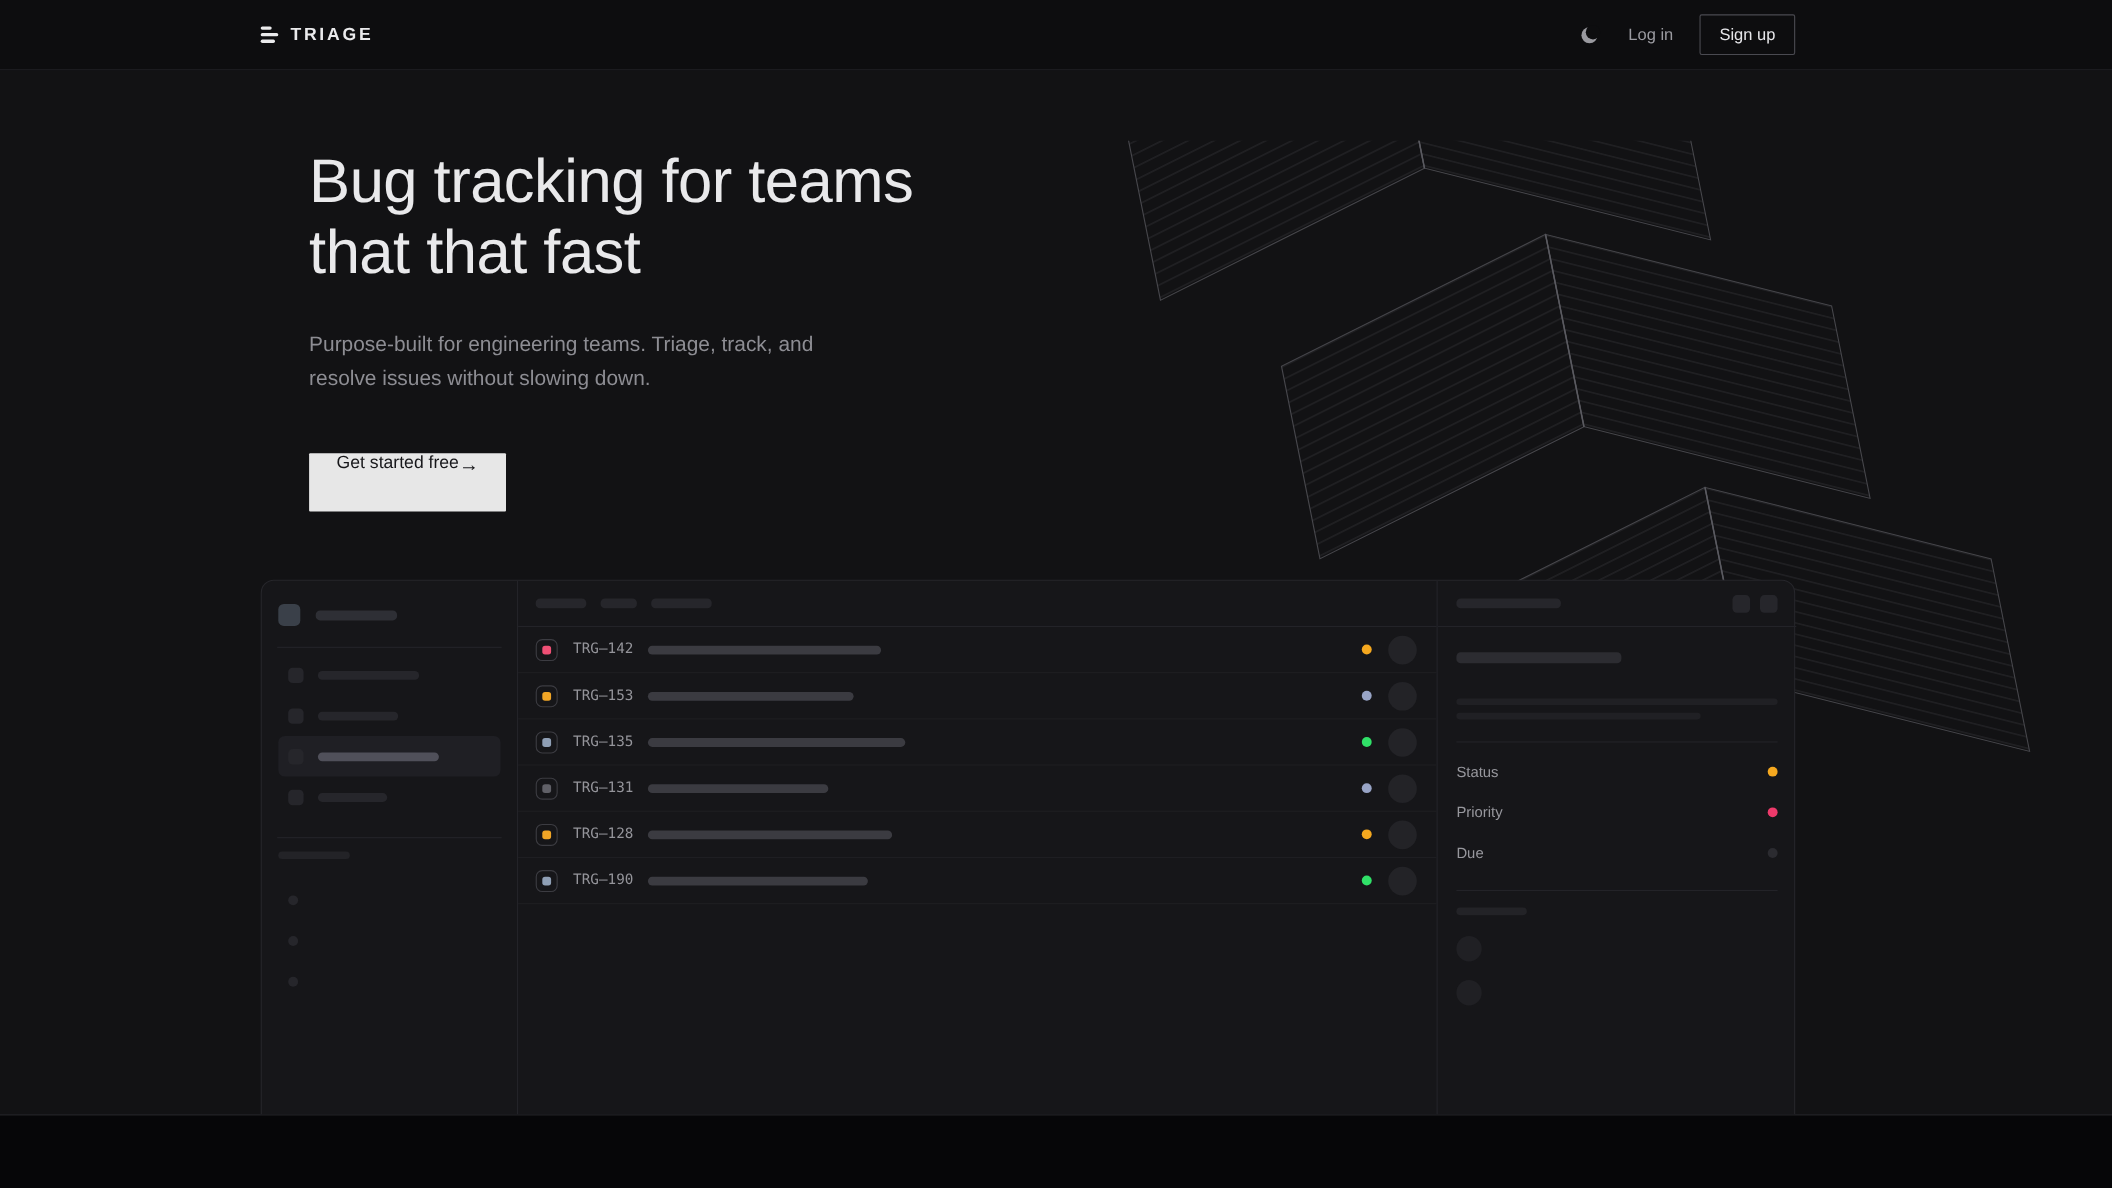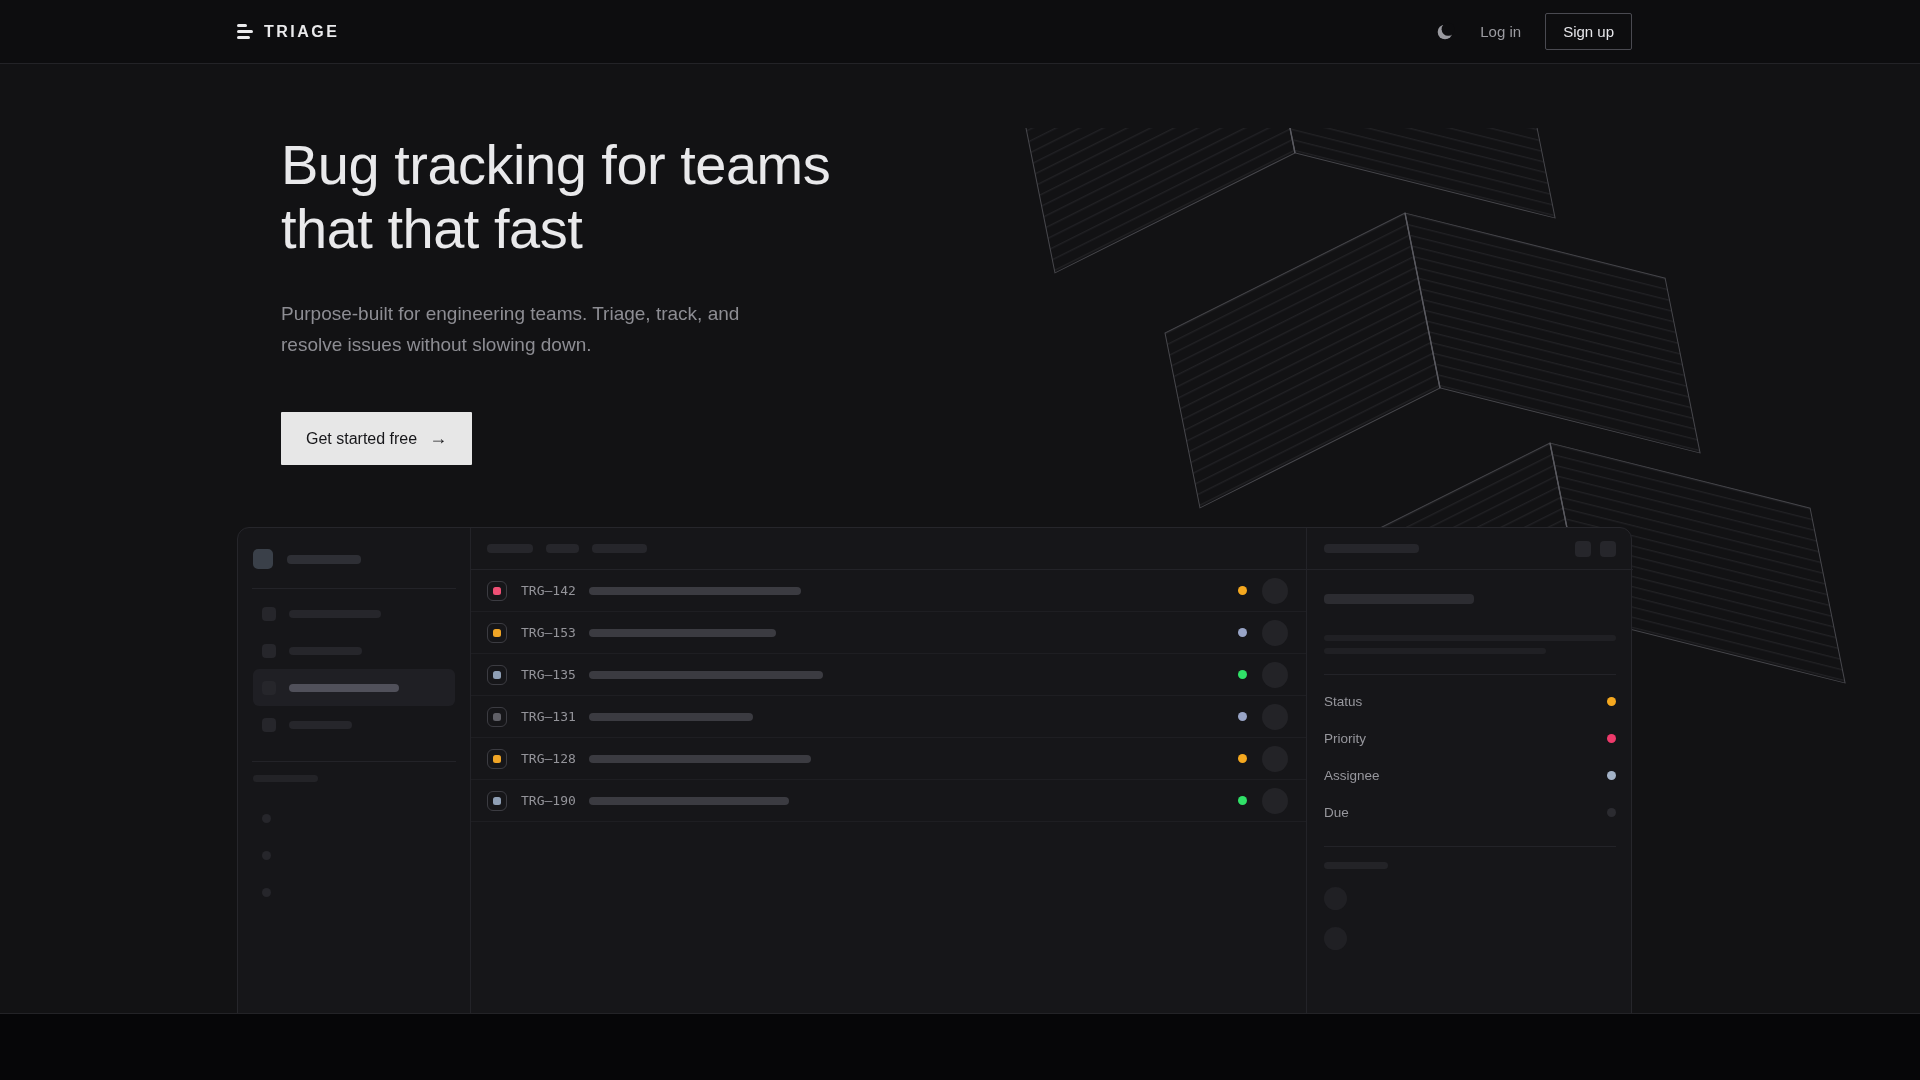--- a/index.html
+++ b/index.html
@@ -23,21 +23,21 @@
   .signup { color:#e6e6ea; font-size:15px; border:1px solid #4a4a51; background:transparent;
     padding:9px 17px; border-radius:2px; cursor:pointer; font-family:inherit;text-align:right; }
 
   
   .hero { position:relative; height:950px; background:#121214; border-bottom:1px solid #232327;
     overflow:hidden; }
   .hero-copy { position:absolute; left:237px; top:69px;margin-left:44px; }
   .headline { color:#e9e9eb; font-size:56px; line-height:64px; font-weight:500;
     letter-spacing:-0.5px; }
   .sub { margin-top:37px; color:#8d8d93; font-size:19px; line-height:31px; }
-  .cta { margin-top:52px; display:inline-flex; align-items:center; gap:12px;
+  .cta { margin-top:52px; display:inline-flex; 
     background:#e7e7e7; color:#17171a; border:none; height:53px; padding:0 25px;
     font-size:16px; font-weight:500; font-family:inherit; cursor:pointer; border-radius:1px; }
   .cta .arr { font-size:18px; }
 
   .deco { position:absolute; left:990px; top:64px; pointer-events:none; }
 
   
   .panel { position:absolute; left:237px; top:463px; width:1395px; height:500px;
     background:#161619; border:1px solid #26262b; border-radius:12px 12px 0 0;
     display:grid; grid-template-columns:233px 836px 1fr; }
@@ -283,24 +283,20 @@
   <div class="field">
     <span class="field-label">Status</span>
     <span class="field-dot" style="background: rgb(245, 168, 31);"></span>
   </div>
 
   <div class="field">
     <span class="field-label">Priority</span>
     <span class="field-dot" style="background: rgb(238, 58, 107);"></span>
   </div>
 
-  <div class="field">
-    <span class="field-label">Assignee</span>
-    <span class="field-dot" style="background: rgb(163, 178, 199);"></span>
-  </div>
 
   <div class="field">
     <span class="field-label">Due</span>
     <span class="field-dot" style="background: rgb(43, 43, 48);"></span>
   </div>
 </div>
         <div class="det-div" style="margin-top:15px"></div>
         <span class="sk" style="width:64px;height:7px;background:#232327;margin-top:15px"></span>
         <div class="det-circle" style="margin-top:14px"></div>
         <div class="det-circle" style="margin-top:17px"></div>

